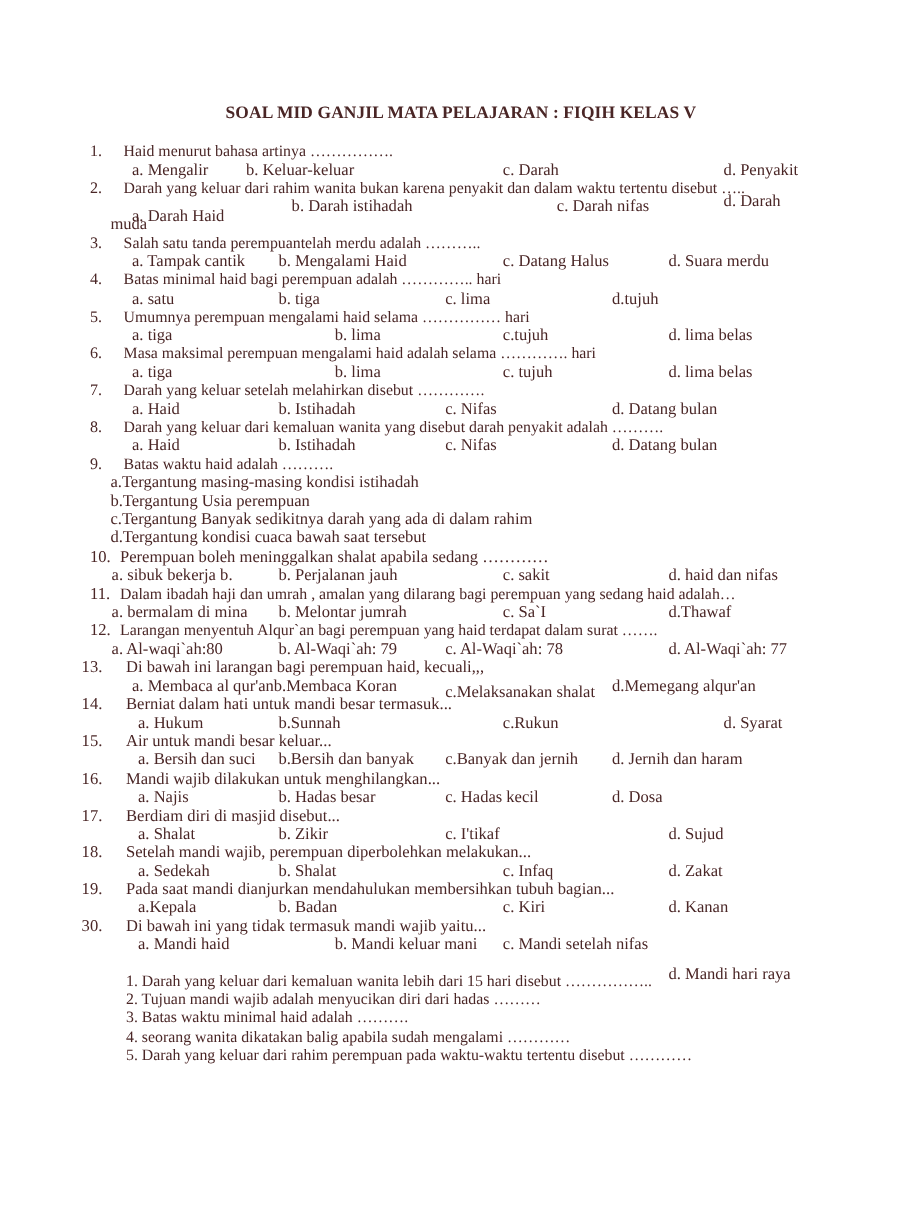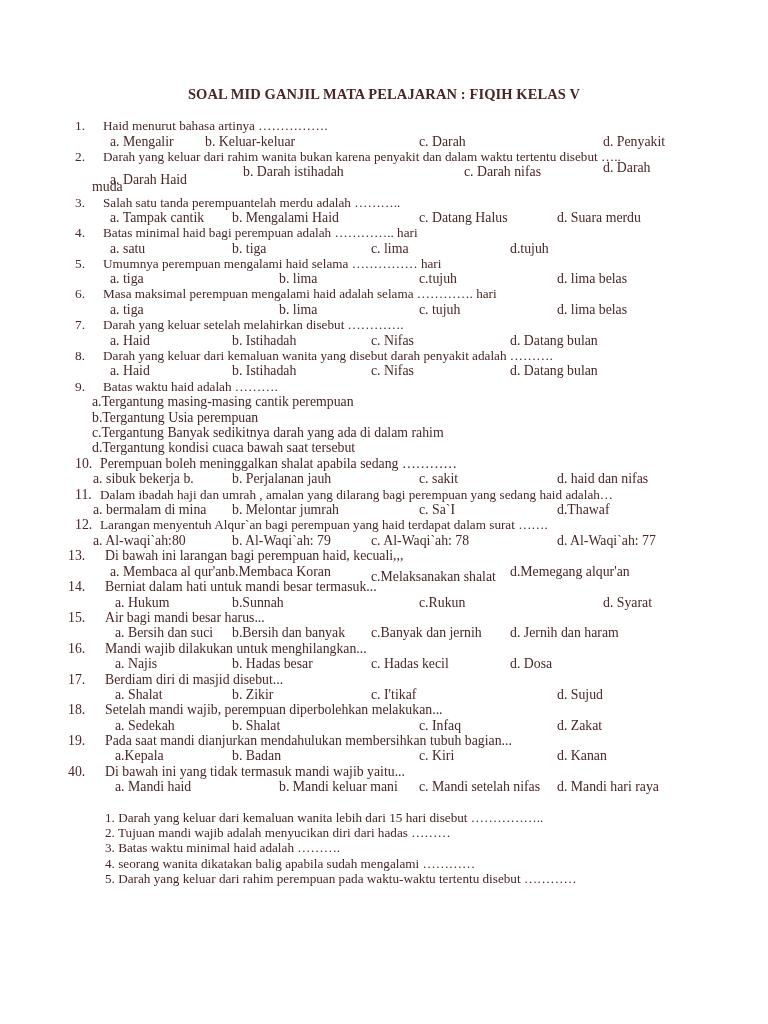--- a/index.html
+++ b/index.html
@@ -74,21 +74,21 @@
 
   <span class="num" style="left:75px;top:348px">8.</span>
   <span class="qtext" style="left:103px;top:348px">Darah yang keluar dari kemaluan wanita yang disebut darah penyakit adalah ……….</span>
   <span class="opt" style="left:110px;top:363px">a. Haid</span>
   <span class="opt" style="left:232px;top:363px">b. Istihadah</span>
   <span class="opt" style="left:371px;top:363px">c. Nifas</span>
   <span class="opt" style="left:510px;top:363px">d. Datang bulan</span>
 
   <span class="num" style="left:75px;top:379px">9.</span>
   <span class="qtext" style="left:103px;top:379px">Batas waktu haid adalah ……….</span>
-  <span class="opt" style="left:92px;top:394px">a.Tergantung masing-masing cantik perempuan</span>
+  <span class="opt" style="left:92px;top:394px">a.Tergantung masing-masing kondisi istihadah</span>
   <span class="opt" style="left:92px;top:410px">b.Tergantung Usia perempuan</span>
   <span class="opt" style="left:92px;top:425px">c.Tergantung Banyak sedikitnya darah yang ada di dalam rahim</span>
   <span class="opt" style="left:92px;top:440px">d.Tergantung kondisi cuaca bawah saat tersebut</span>
 
   <span class="opt" style="left:75px;top:456px">10.</span>
   <span class="opt" style="left:100px;top:456px">Perempuan boleh meninggalkan shalat apabila sedang …………</span>
   <span class="opt" style="left:93px;top:471px">a. sibuk bekerja b.</span>
   <span class="opt" style="left:232px;top:471px">b. Perjalanan jauh</span>
   <span class="opt" style="left:419px;top:471px">c. sakit</span>
   <span class="opt" style="left:557px;top:471px">d. haid dan nifas</span>
@@ -114,21 +114,21 @@
   <span class="opt" style="left:510px;top:564px">d.Memegang alqur'an</span>
 
   <span class="opt" style="left:68px;top:579px">14.</span>
   <span class="opt" style="left:105px;top:579px">Berniat dalam hati untuk mandi besar termasuk...</span>
   <span class="opt" style="left:115px;top:595px">a. Hukum</span>
   <span class="opt" style="left:232px;top:595px">b.Sunnah</span>
   <span class="opt" style="left:419px;top:595px">c.Rukun</span>
   <span class="opt" style="left:603px;top:595px">d. Syarat</span>
 
   <span class="opt" style="left:68px;top:610px">15.</span>
-  <span class="opt" style="left:105px;top:610px">Air bagi mandi besar harus...</span>
+  <span class="opt" style="left:105px;top:610px">Air untuk mandi besar keluar...</span>
   <span class="opt" style="left:115px;top:625px">a. Bersih dan suci</span>
   <span class="opt" style="left:232px;top:625px">b.Bersih dan banyak</span>
   <span class="opt" style="left:371px;top:625px">c.Banyak dan jernih</span>
   <span class="opt" style="left:510px;top:625px">d. Jernih dan haram</span>
 
   <span class="opt" style="left:68px;top:641px">16.</span>
   <span class="opt" style="left:105px;top:641px">Mandi wajib dilakukan untuk menghilangkan...</span>
   <span class="opt" style="left:115px;top:656px">a. Najis</span>
   <span class="opt" style="left:232px;top:656px">b. Hadas besar</span>
   <span class="opt" style="left:371px;top:656px">c. Hadas kecil</span>
@@ -148,25 +148,25 @@
   <span class="opt" style="left:419px;top:718px">c. Infaq</span>
   <span class="opt" style="left:557px;top:718px">d. Zakat</span>
 
   <span class="opt" style="left:68px;top:733px">19.</span>
   <span class="opt" style="left:105px;top:733px">Pada saat mandi dianjurkan mendahulukan membersihkan tubuh bagian...</span>
   <span class="opt" style="left:115px;top:748px">a.Kepala</span>
   <span class="opt" style="left:232px;top:748px">b. Badan</span>
   <span class="opt" style="left:419px;top:748px">c. Kiri</span>
   <span class="opt" style="left:557px;top:748px">d. Kanan</span>
 
-  <span class="opt" style="left:68px;top:764px">40.</span>
+  <span class="opt" style="left:68px;top:764px">30.</span>
   <span class="opt" style="left:105px;top:764px">Di bawah ini yang tidak termasuk mandi wajib yaitu...</span>
   <span class="opt" style="left:115px;top:779px">a. Mandi haid</span>
   <span class="opt" style="left:279px;top:779px">b. Mandi keluar mani</span>
   <span class="opt" style="left:419px;top:779px">c. Mandi setelah nifas</span>
-  <span class="opt" style="left:557px;top:779px">d. Mandi hari raya</span>
+  <span class="opt" style="left:557px;top:804px">d. Mandi hari raya</span>
 
   <span class="qtext" style="left:105px;top:810px">1. Darah yang keluar  dari kemaluan wanita lebih dari 15 hari disebut ……………..</span>
   <span class="qtext" style="left:105px;top:825px">2. Tujuan mandi wajib adalah menyucikan diri dari hadas ………</span>
   <span class="qtext" style="left:105px;top:840px">3. Batas waktu minimal haid adalah ……….</span>
   <span class="qtext" style="left:105px;top:856px">4. seorang wanita dikatakan balig apabila sudah mengalami …………</span>
   <span class="qtext" style="left:105px;top:871px">5. Darah yang keluar dari rahim perempuan pada waktu-waktu tertentu disebut …………</span>
 </div>
 
 </body></html>

